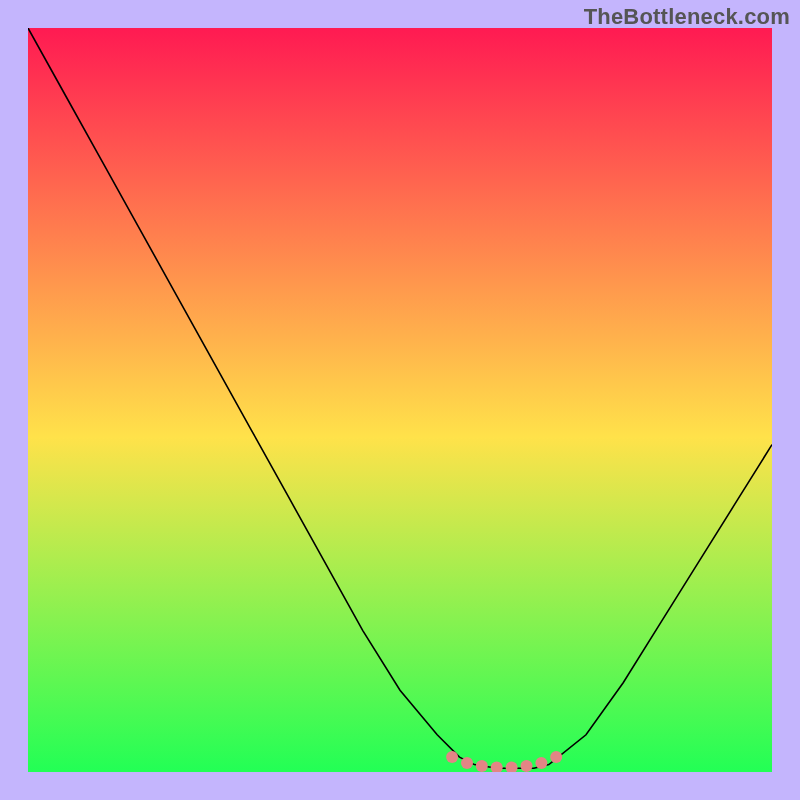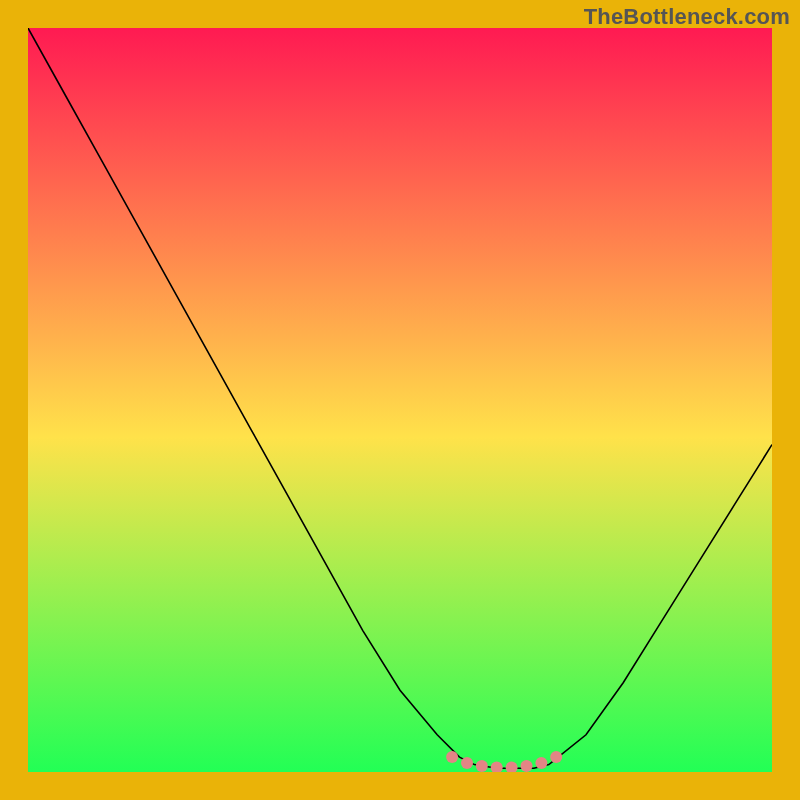--- a/index.html
+++ b/index.html
@@ -8,21 +8,21 @@
     width: 800px;
     height: 800px;
     background: #000;
     font-family: Arial, Helvetica, sans-serif;
     overflow: hidden;
   }
   .frame {
     position: relative;
     width: 800px;
     height: 800px;
-    background: #eab308;
+    background: #c4b5fd;
   }
   .watermark {
     position: absolute;
     top: 4px;
     right: 10px;
     color: #555;
     font-size: 22px;
     font-weight: 600;
     letter-spacing: 0.2px;
     user-select: none;

